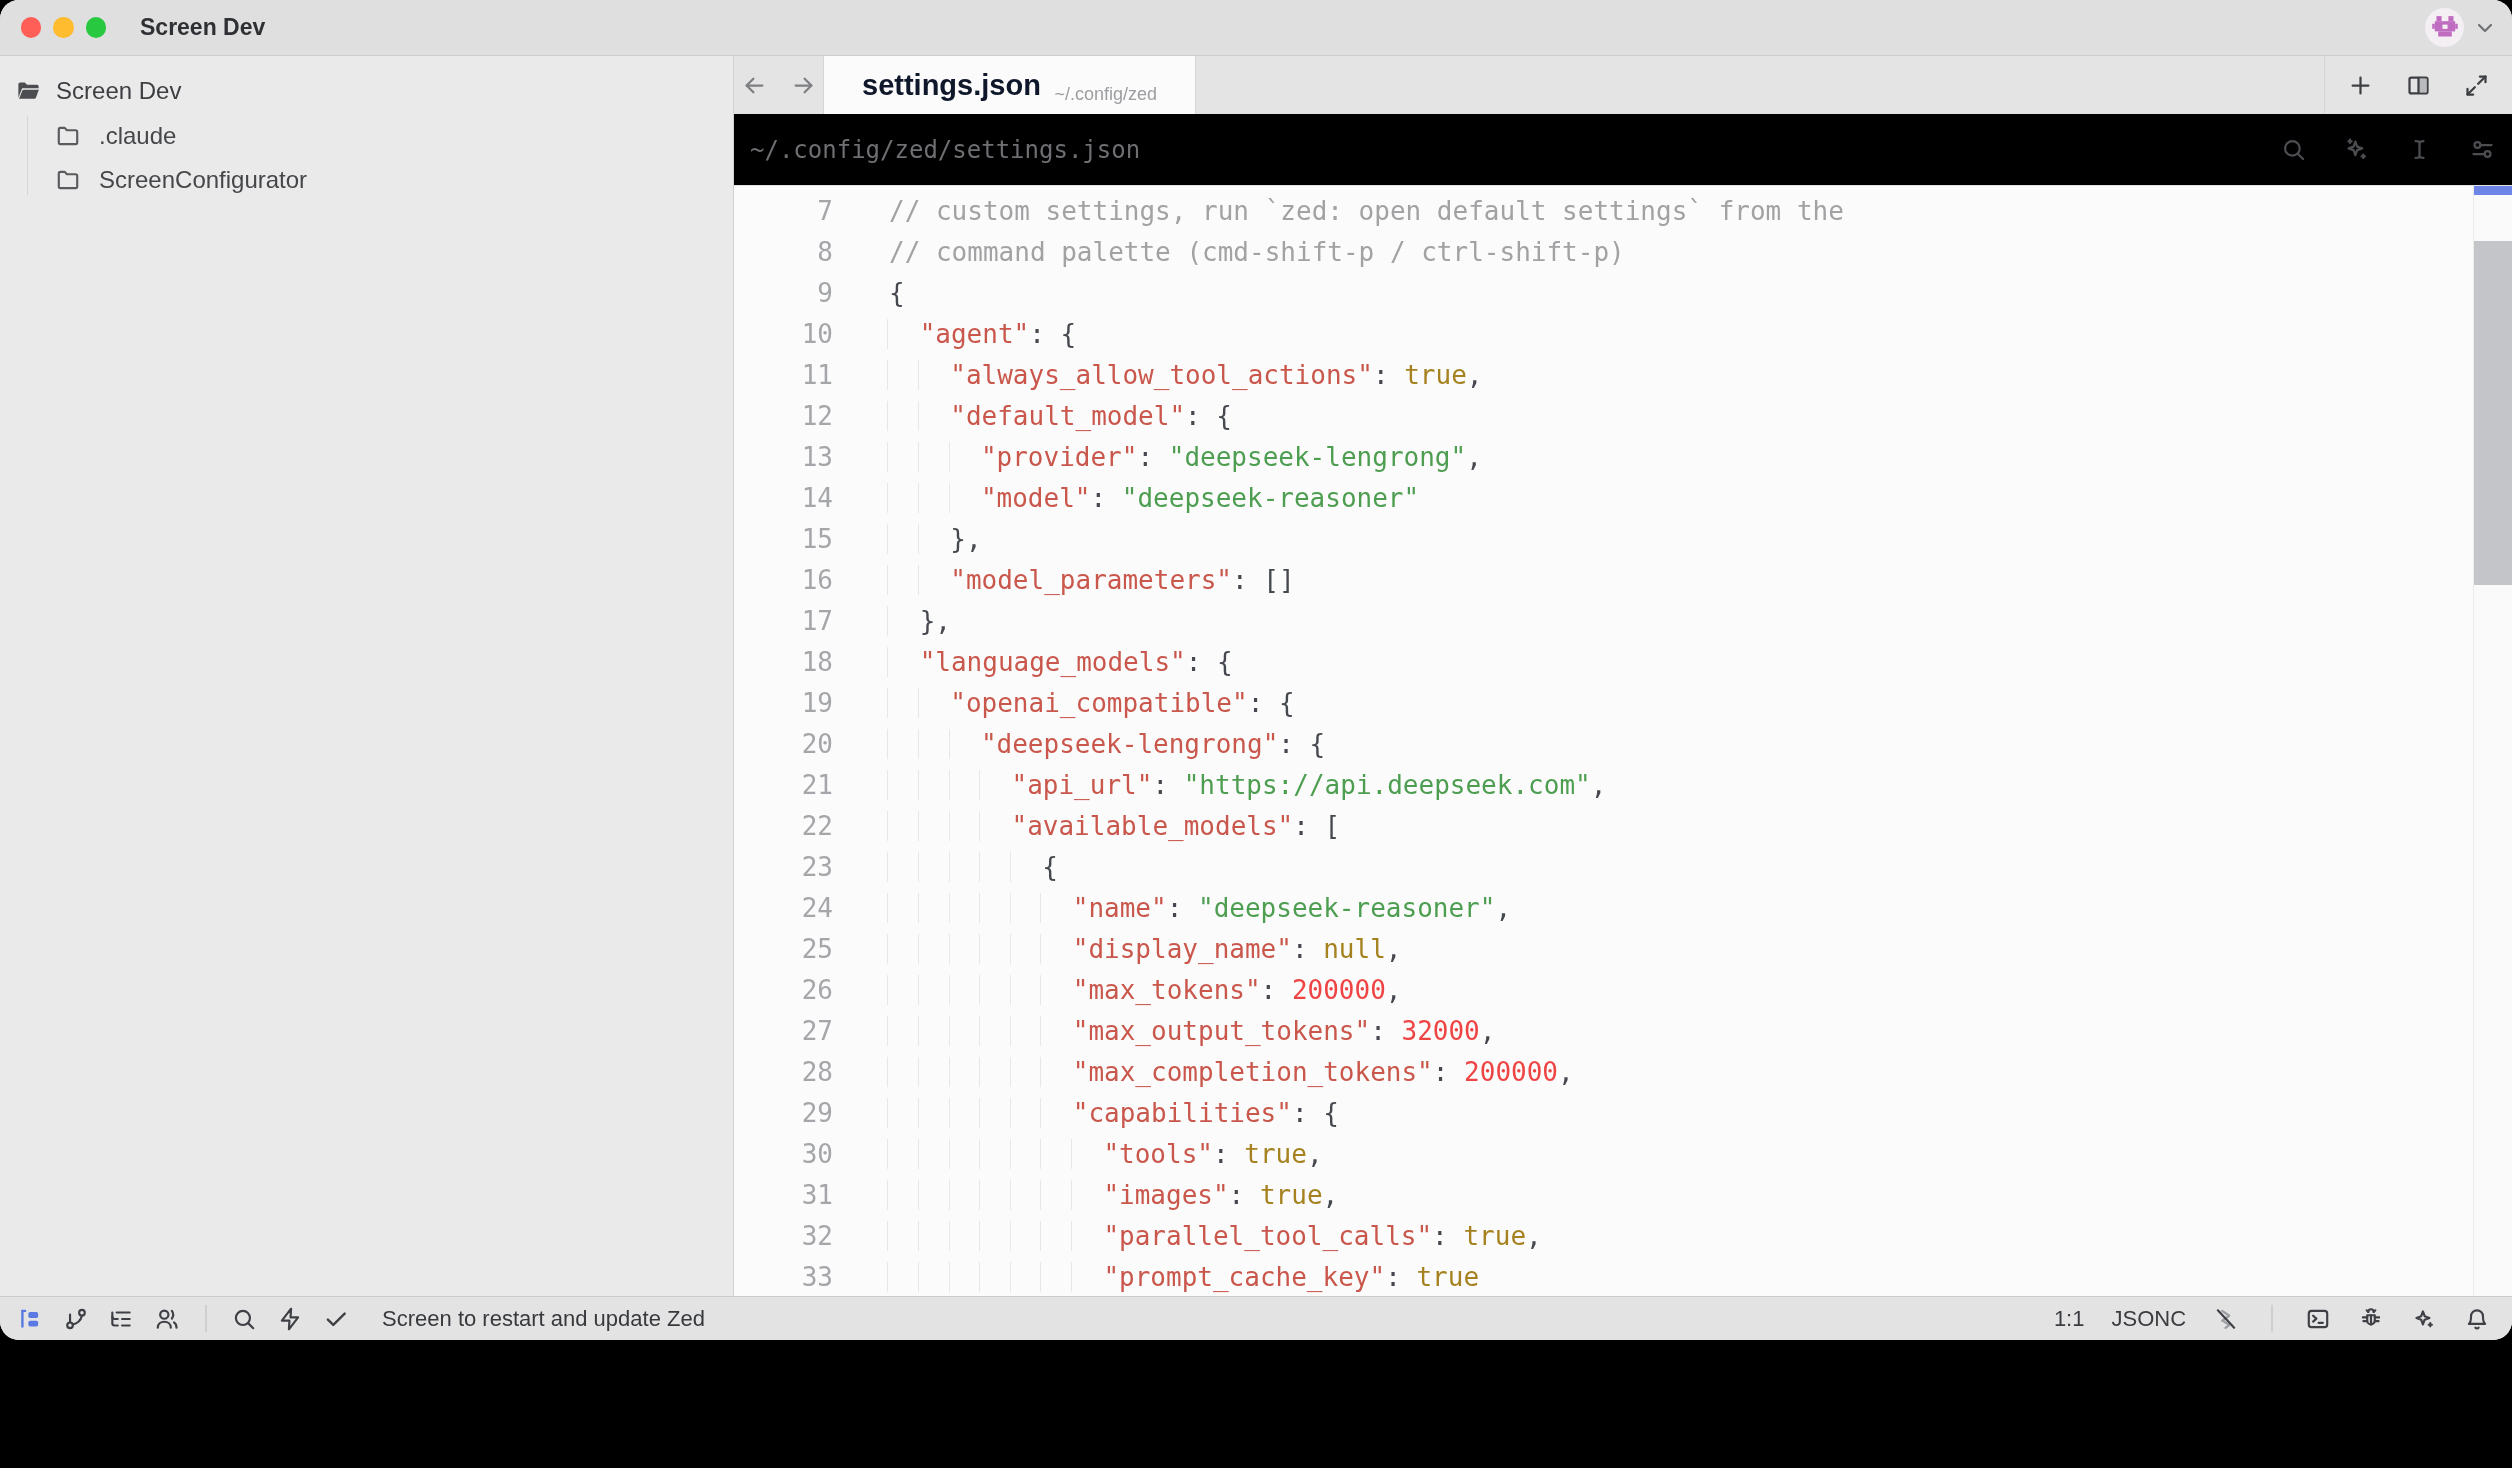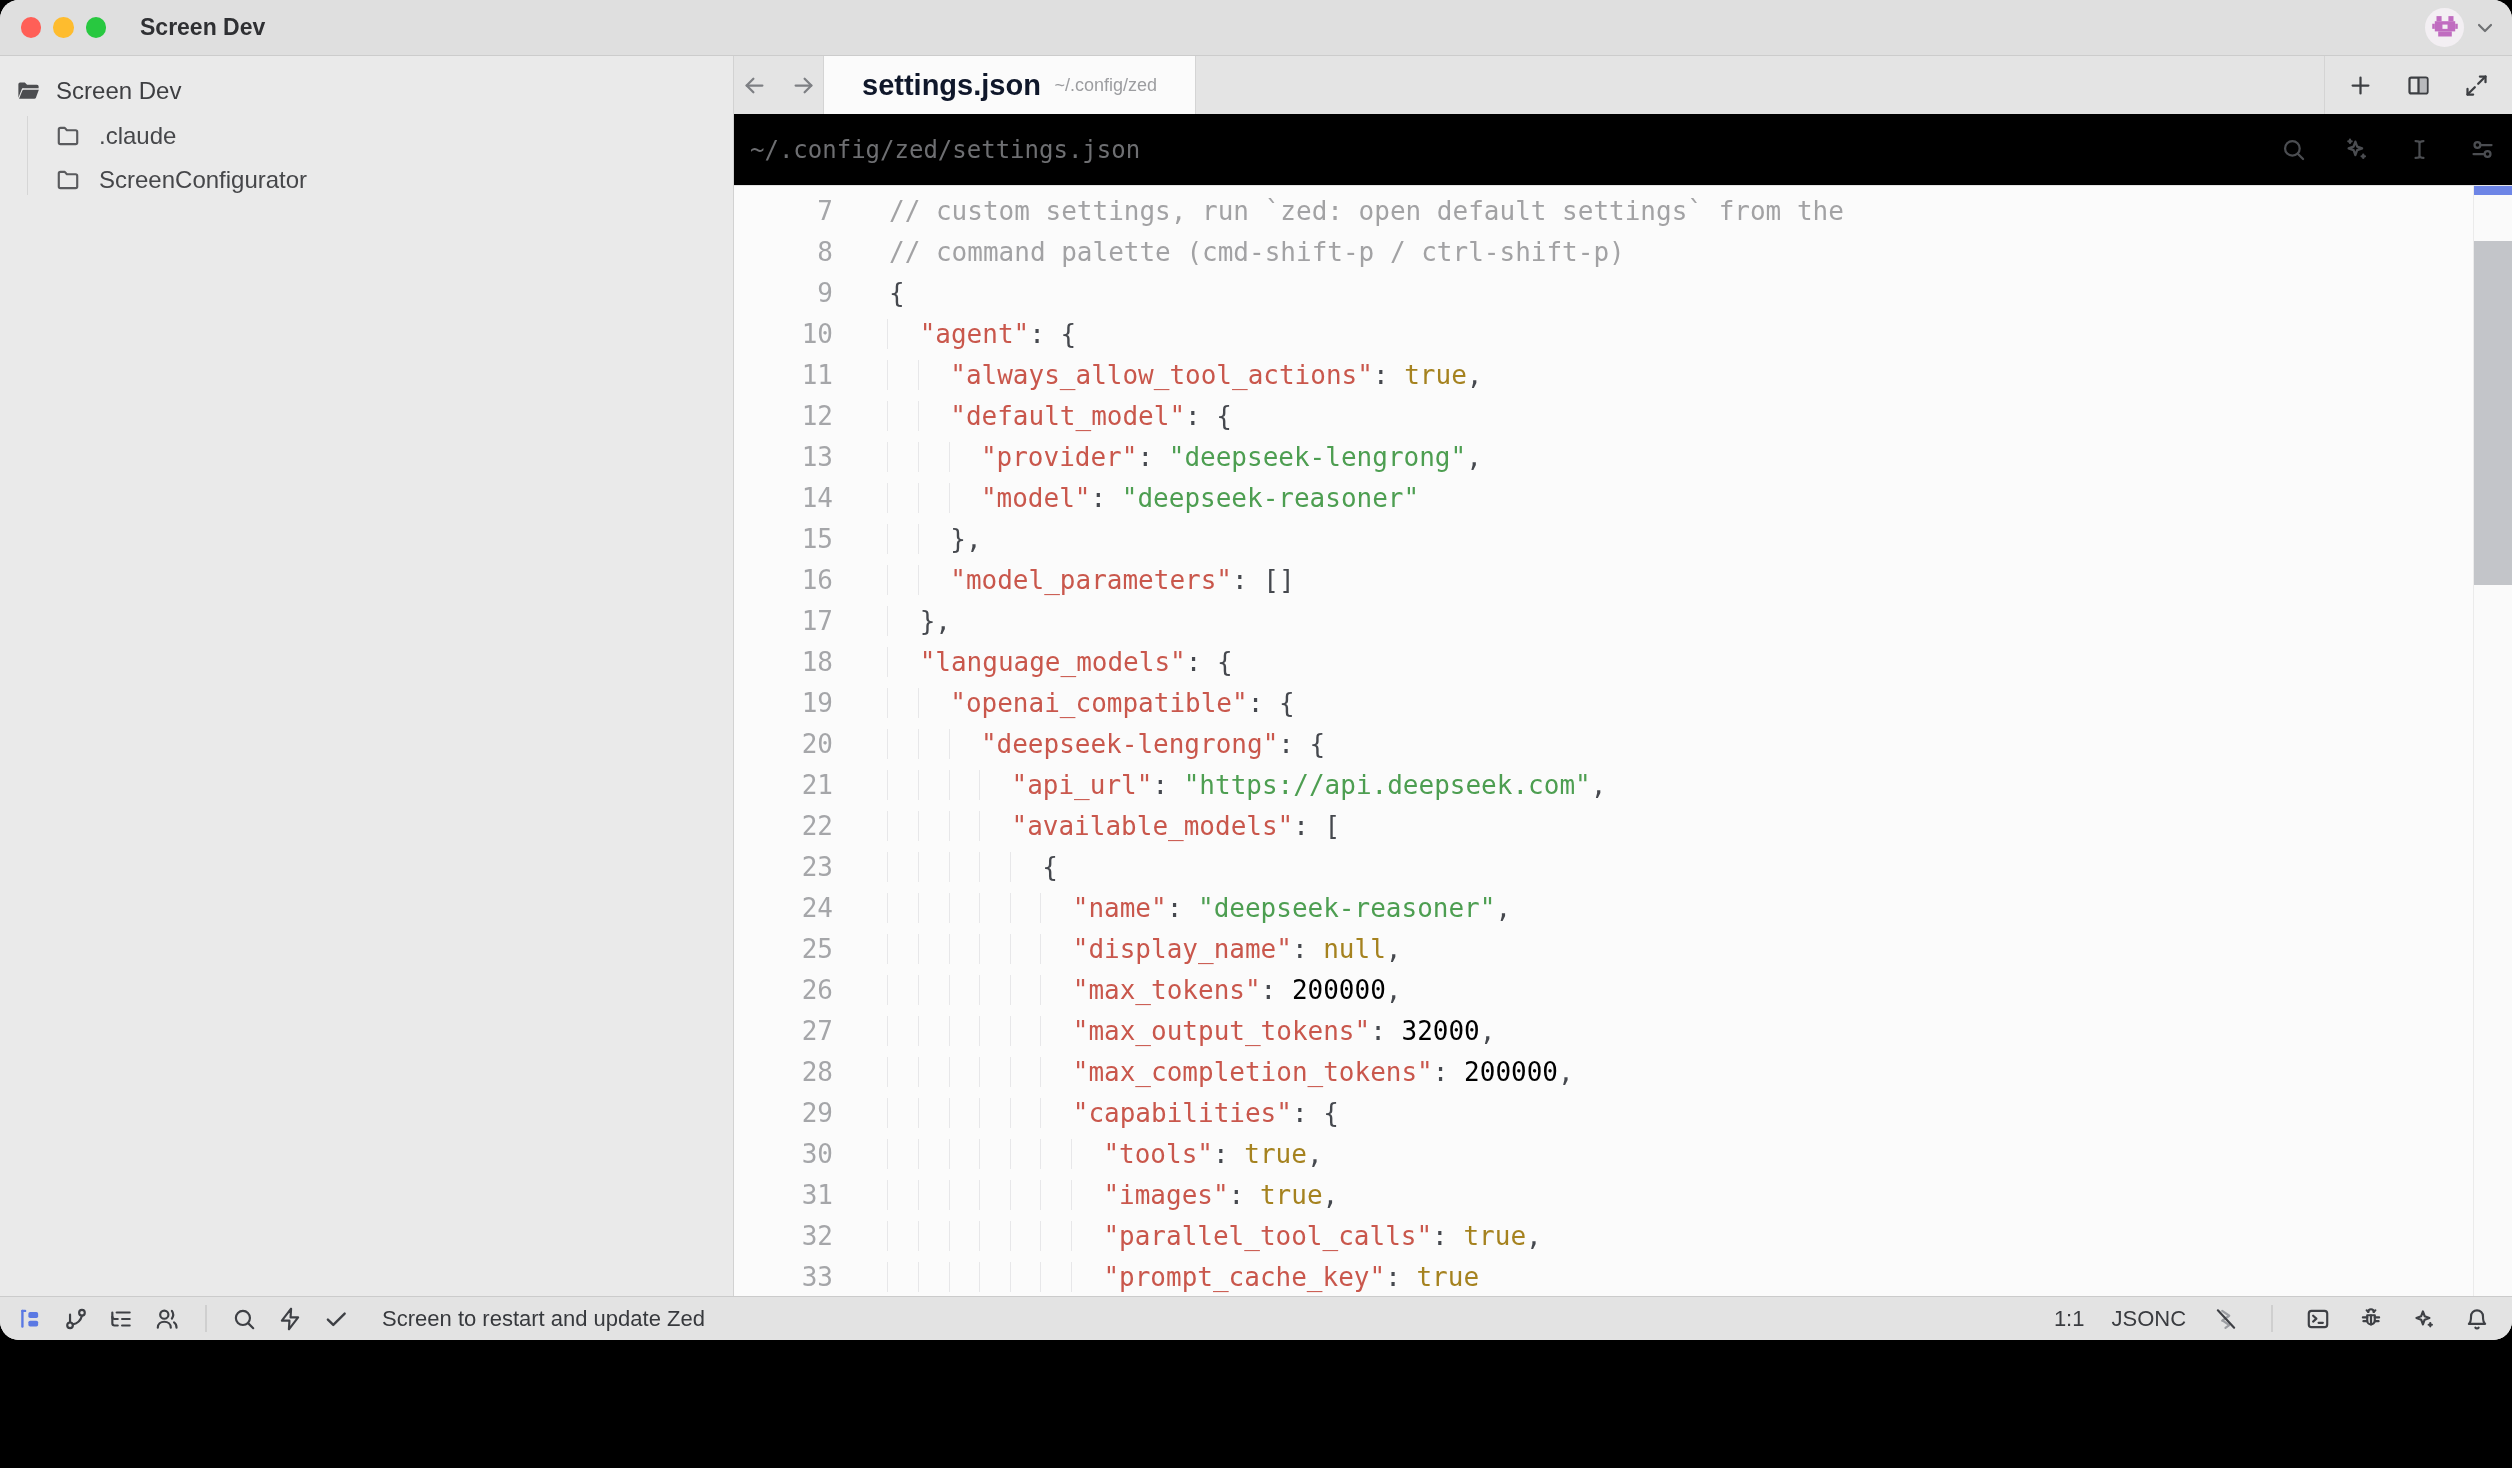--- a/index.html
+++ b/index.html
@@ -30,39 +30,39 @@
   .tree-root{display:flex;align-items:center;gap:13.7px;height:46px;padding-left:15.4px;font-size:24px;color:#3e3f42;font-weight:400;cursor:default;}
   .tree-children{position:relative;}
   .tree-children::before{content:"";position:absolute;left:26.5px;top:1.7px;bottom:6.8px;width:1.7px;background:#d6d6d6;}
   .tree-item{display:flex;align-items:center;gap:18px;height:44px;padding-left:55px;font-size:24px;color:#46474a;cursor:default;}
   
   .pane{flex:1;display:flex;flex-direction:column;min-width:0;background:#fbfbfb;}
   .tabbar{height:58px;flex:none;background:#e4e4e4;display:flex;align-items:stretch;}
   .navbtns{width:89px;flex:none;display:flex;align-items:center;justify-content:center;gap:22px;border-right:1.7px solid #d4d4d4;color:#7d7f83;}
   .tab{background:#fbfbfb;border-right:1.7px solid #d4d4d4;display:flex;align-items:center;justify-content:center;padding:0 38px;gap:13.7px;}
   .tab-name{font-size:29px;font-weight:700;color:#0f172a;}
-  .tab-path{font-size:18px;color:#9c9da0;position:relative;top:0;}
+  .tab-path{font-size:18px;color:#9c9da0;position:relative;top:9px;}
   .tab-spacer{flex:1;}
   .tabbar-actions{display:flex;align-items:center;gap:31px;padding:0 22px;border-left:1.7px solid #d4d4d4;color:#3d3f43;}
   .toolbar{height:71px;flex:none;background:#000000;border-bottom:1.7px solid #e3e3e3;display:flex;align-items:center;padding:0 16px;}
   .breadcrumb{font-family:"DejaVu Sans Mono", monospace;font-size:24px;color:#6e6f72;}
   .toolbar-spacer{flex:1;}
   .toolbar-actions{display:flex;align-items:center;gap:36px;color:#4b4d51;}
   
   .editor{flex:1;position:relative;overflow:hidden;background:#fbfbfb;}
   .code{position:absolute;inset:0;padding-top:5.1px;font-family:"DejaVu Sans Mono", monospace;font-size:26px;}
   .cl{display:flex;height:41px;line-height:41px;}
   .ln{width:99px;flex:none;text-align:right;color:#a5a6a9;}
   .lc{margin-left:56px;white-space:pre;}
   .tk-ind{border-left:1.7px solid #e7e7e9;margin-left:-1.7px;}
   .tk-cm{color:#a2a2a4;}
   .tk-pun{color:#45484e;}
   .tk-key{color:#c9574c;}
   .tk-str{color:#4d9e51;}
-  .tk-num{color:#000000;}
+  .tk-num{color:#ef4444;}
   .tk-kw{color:#a5821f;}
   
   .scrollbar{position:absolute;top:0;right:0;bottom:0;width:38px;border-left:1.7px solid #ebebeb;background:#fafafa;}
   .scroll-marker{position:absolute;top:0;left:0;right:0;height:8.5px;background:#6d85e6;}
   .scroll-thumb{position:absolute;top:55px;left:0;right:0;height:344px;background:#c3c5c9;}
   
   .statusbar{height:43px;flex:none;background:#e3e3e3;border-top:1.7px solid #cbcbcb;display:flex;align-items:center;padding:0 17px;font-size:22px;color:#3a3c40;}
   .sb-left{display:flex;align-items:center;gap:19.7px;}
   .sb-right{display:flex;align-items:center;gap:27px;margin-left:auto;padding-right:5.1px;}
   .sb-div{width:1.7px;height:27px;background:#cfcfcf;margin:0 5.1px;}

